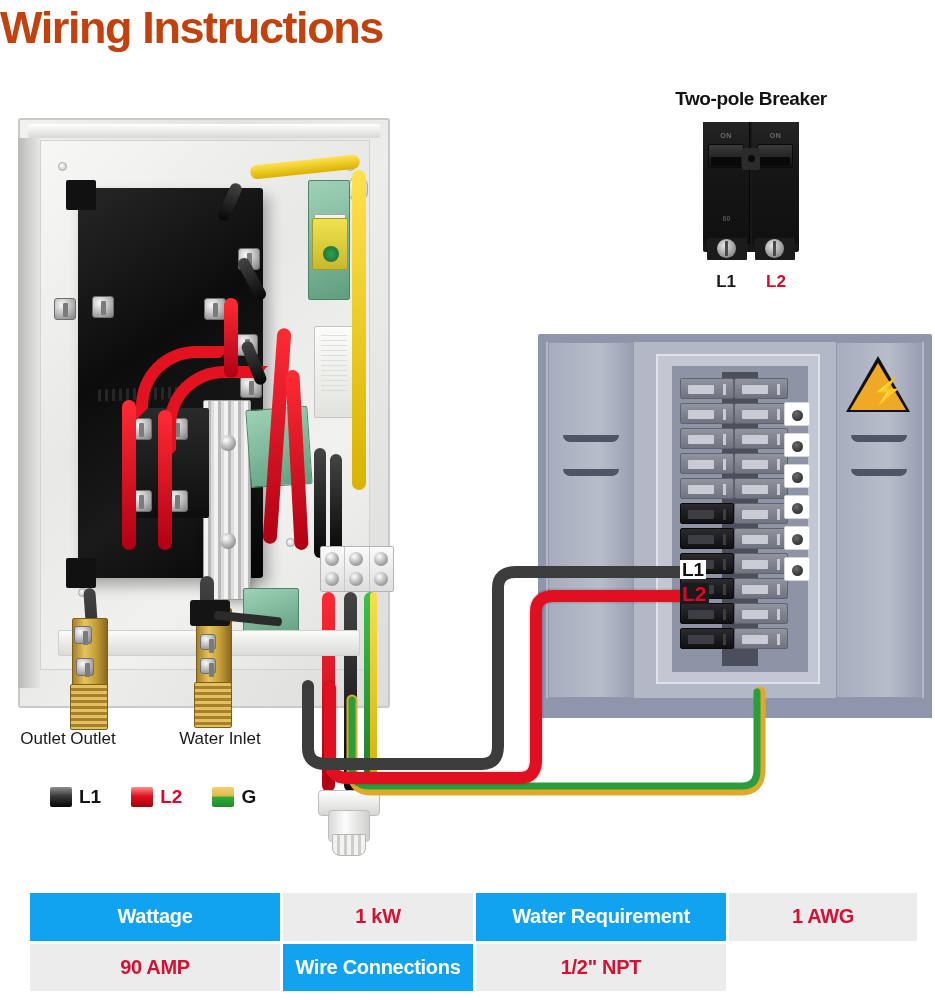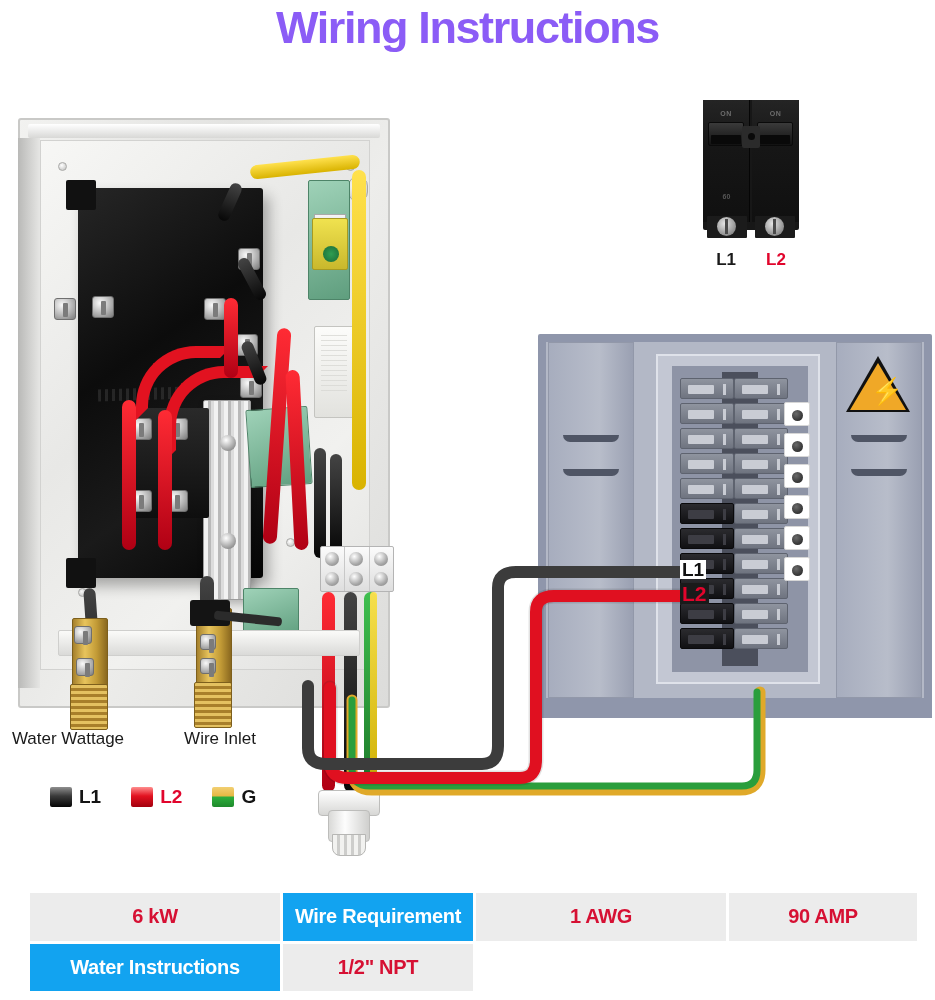--- a/index.html
+++ b/index.html
@@ -8,23 +8,23 @@
     background: #ffffff;
     font-family: "Liberation Sans", sans-serif;
     position: relative;
     overflow: hidden;
   }
   .page { position: relative; width: 935px; height: 1000px; }
 
   
   #title {
     position: absolute; top: 0px; left: 0; width: 935px;
-    text-align: center;
+    text-align: left;
     font-size: 45px; font-weight: bold; letter-spacing: -1.4px;
-    color: #8b5cf6; line-height: 56px;
+    color: #c2410c; line-height: 56px;
   }
 
   
   #breaker-callout { position: absolute; left: 640px; top: 88px; width: 222px; text-align: center; }
   #breaker-title { font-size: 19px; font-weight: bold; color: #121212; letter-spacing: -0.4px; }
   #breaker-rating { font-size: 23px; font-weight: bold; color: #e1052c; margin-top: 4px; letter-spacing: -0.5px; }
 
   .breaker-body {
     position: relative; width: 96px; height: 130px; margin: 12px auto 0;
     background: #171717; border-radius: 2px;
@@ -370,20 +370,21 @@
   .cell-val { background:#ececec; color:#d61033; }
 </style>
 </head>
 <body>
 
 <div class="page">
 
   <div id="title">Wiring Instructions</div>
 
   <div id="breaker-callout">
+    <div id="breaker-title">Two-pole Breaker</div>
 
     <div class="breaker-body">
       <div class="breaker-half bh-left">
         <div class="on-label">ON</div>
         <div class="toggle"></div>
         <div class="amp-mark">60</div>
       </div>
       <div class="breaker-half bh-right">
         <div class="on-label">ON</div>
         <div class="toggle"></div>
@@ -494,22 +495,22 @@
     <div class="nut" style="left:58px; top:540px; width:18px; height:18px;"></div>
 
     <div class="brass-body" style="left:178px; top:490px;"></div>
     <div class="blk-cap" style="left:172px; top:482px;"></div>
     <div class="valve-lever" style="left:196px; top:496px;"></div>
     <div class="brass-thread" style="left:176px; top:564px;"></div>
     <div class="nut" style="left:182px; top:516px; width:16px; height:16px;"></div>
     <div class="nut" style="left:182px; top:540px; width:16px; height:16px;"></div>
   </div>
 
-  <div id="water-outlet-label">Water Wattage</div>
-  <div id="water-inlet-label">Wire Inlet</div>
+  <div id="water-outlet-label">Outlet Outlet</div>
+  <div id="water-inlet-label">Water Inlet</div>
 
   <div id="legend">
     <div class="legend-item">
       <span class="sw sw-l1"></span>
       <span class="legend-label lg-black">L1</span>
     </div>
     <div class="legend-item">
       <span class="sw sw-l2"></span>
       <span class="legend-label lg-red">L2</span>
     </div>
@@ -589,22 +590,23 @@
     <path d="M 330 688 L 330 762 Q 330 778 348 778 L 520 778 Q 536 778 536 760 L 536 612 Q 536 596 554 596 L 700 596" stroke="#111" stroke-width="15" fill="none" stroke-linecap="round" opacity="0.12"></path>
     <path d="M 330 688 L 330 762 Q 330 778 348 778 L 520 778 Q 536 778 536 760 L 536 612 Q 536 596 554 596 L 700 596" stroke="#e01020" stroke-width="12" fill="none" stroke-linecap="round"></path>
 
     <path d="M 308 686 L 308 748 Q 308 764 326 764 L 482 764 Q 498 764 498 746 L 498 588 Q 498 572 516 572 L 700 572" stroke="#3c3c3c" stroke-width="12" fill="none" stroke-linecap="round"></path>
   </svg>
 
   <div id="panel-l1">L1</div>
   <div id="panel-l2">L2</div>
 
   <div id="spec-table">
-    <div class="cell cell-val">6 kW</div>
-    <div class="cell cell-head">Wire Requirement</div>
+    <div class="cell cell-head">Wattage</div>
+    <div class="cell cell-val">1 kW</div>
+    <div class="cell cell-head">Water Requirement</div>
     <div class="cell cell-val">1 AWG</div>
 
     <div class="cell cell-val">90 AMP</div>
-    <div class="cell cell-head">Water Instructions</div>
+    <div class="cell cell-head">Wire Connections</div>
     <div class="cell cell-val">1/2" NPT</div>
   </div>
 
 </div>
 
 </body></html>

